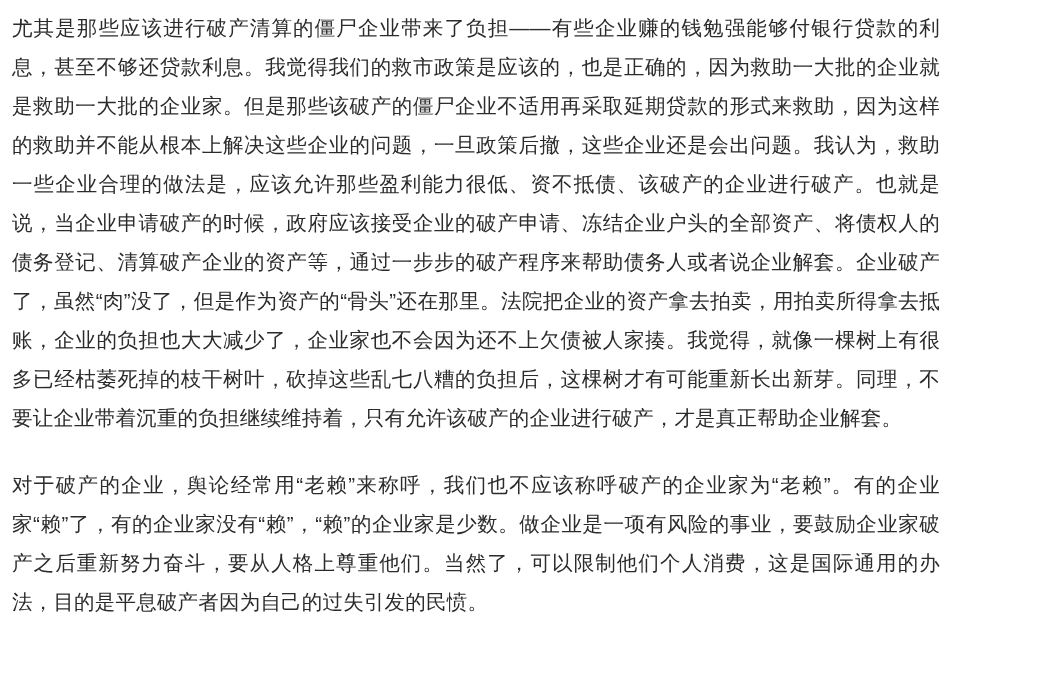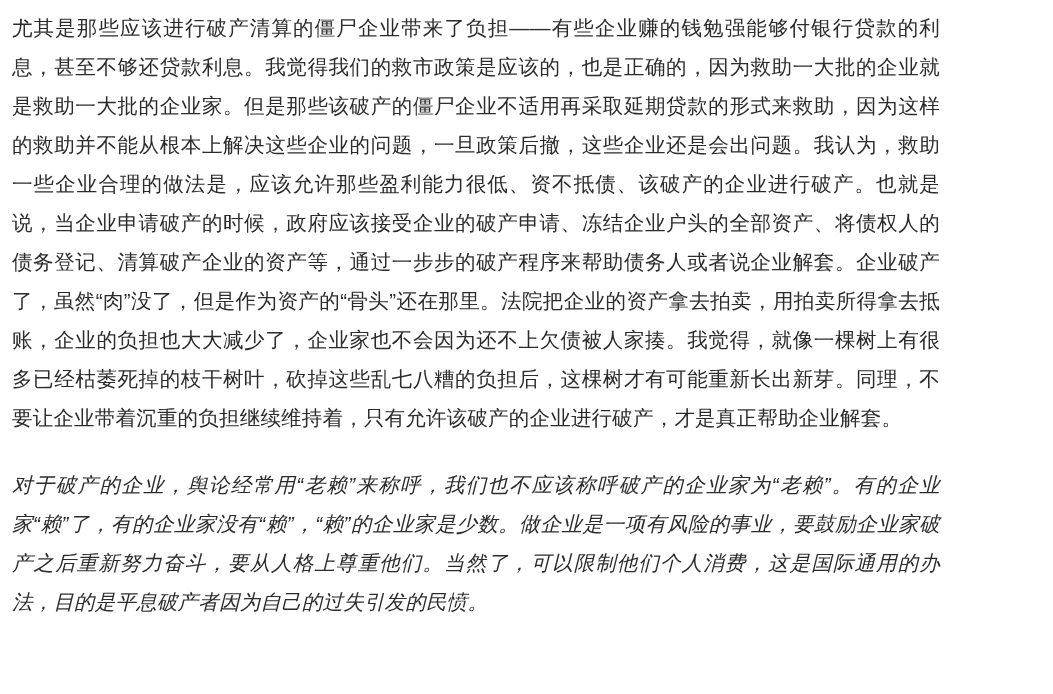--- a/index.html
+++ b/index.html
@@ -23,21 +23,20 @@
     font-size: 20.5px;
     line-height: 39px;
     color: #2b2b2b;
     text-align: justify;
     text-justify: inter-character;
     letter-spacing: 0.2px;
     word-break: break-all;
   }
   .para:last-child {
     margin-bottom: 6px;
-    font-style: italic;
   }
 </style>
 </head>
 <body>
 
 <div id="article">
   <p class="para">尤其是那些应该进行破产清算的僵尸企业带来了负担——有些企业赚的钱勉强能够付银行贷款的利息，甚至不够还贷款利息。我觉得我们的救市政策是应该的，也是正确的，因为救助一大批的企业就是救助一大批的企业家。但是那些该破产的僵尸企业不适用再采取延期贷款的形式来救助，因为这样的救助并不能从根本上解决这些企业的问题，一旦政策后撤，这些企业还是会出问题。我认为，救助一些企业合理的做法是，应该允许那些盈利能力很低、资不抵债、该破产的企业进行破产。也就是说，当企业申请破产的时候，政府应该接受企业的破产申请、冻结企业户头的全部资产、将债权人的债务登记、清算破产企业的资产等，通过一步步的破产程序来帮助债务人或者说企业解套。企业破产了，虽然“肉”没了，但是作为资产的“骨头”还在那里。法院把企业的资产拿去拍卖，用拍卖所得拿去抵账，企业的负担也大大减少了，企业家也不会因为还不上欠债被人家揍。我觉得，就像一棵树上有很多已经枯萎死掉的枝干树叶，砍掉这些乱七八糟的负担后，这棵树才有可能重新长出新芽。同理，不要让企业带着沉重的负担继续维持着，只有允许该破产的企业进行破产，才是真正帮助企业解套。</p>
   <p class="para">对于破产的企业，舆论经常用“老赖”来称呼，我们也不应该称呼破产的企业家为“老赖”。有的企业家“赖”了，有的企业家没有“赖”，“赖”的企业家是少数。做企业是一项有风险的事业，要鼓励企业家破产之后重新努力奋斗，要从人格上尊重他们。当然了，可以限制他们个人消费，这是国际通用的办法，目的是平息破产者因为自己的过失引发的民愤。</p>
 </div>
 

